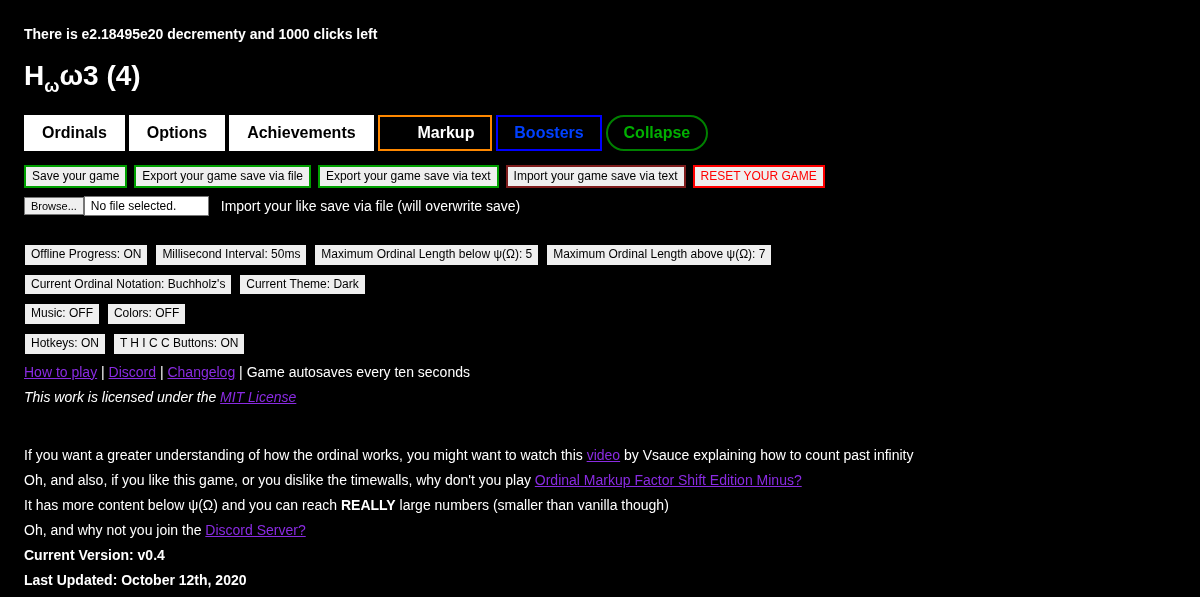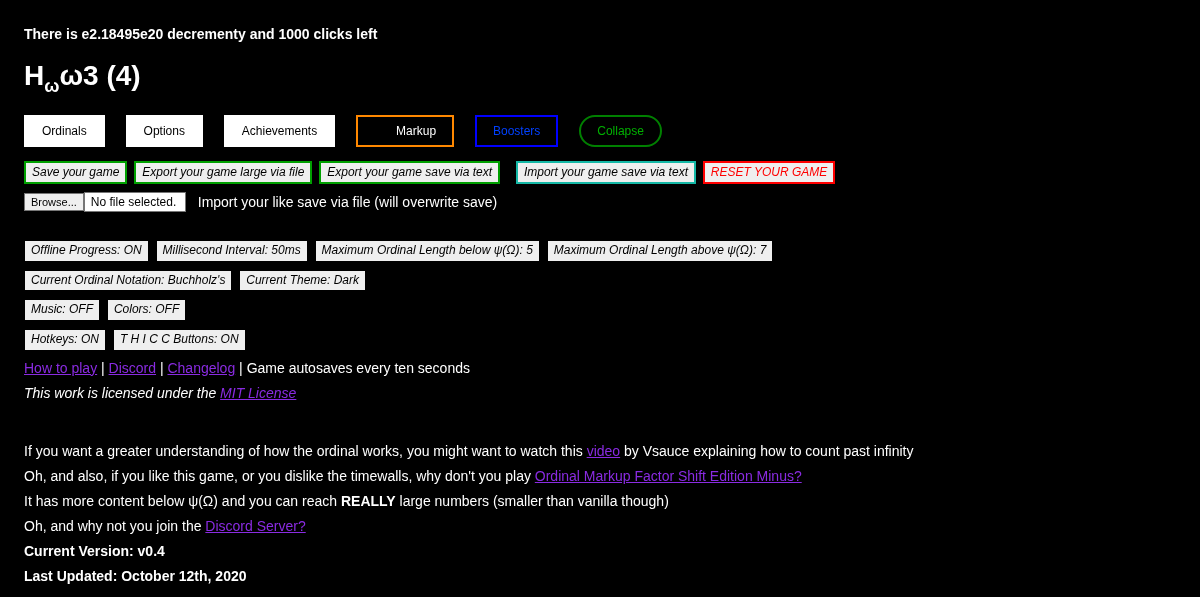--- a/index.html
+++ b/index.html
@@ -21,66 +21,65 @@
     font-size: 28px;
     font-weight: bold;
     margin: 18px 0 18px 0;
   }
   .ordinal sub { font-size: 18px; vertical-align: sub; }
   .tabs { margin-bottom: 14px; }
   .tab {
     display: inline-block;
     background: #fff;
     color: #000;
-    font-weight: normal;
-    font-size: 12px;
+    font-weight: bold;
+    font-size: 16px;
     padding: 7px 16px;
     border: 2px solid #fff;
-    margin-right: 17px;
+    margin-right: 0;
     cursor: pointer;
   }
   .tab.markup { background: #000; color: #fff; border-color: #ff8800; padding-left: 38px; }
   .tab.boosters { background: #000; color: #0040ff; border-color: #0000ff; }
   .tab.collapse { background: #000; color: #00b000; border-color: #008000; border-radius: 18px; }
   .row { margin: 8px 0; }
   .smallbtn {
     display: inline-block;
     background: #efefef;
     color: #000;
     font-size: 12px;
     padding: 2px 6px;
     border: 1px solid #000;
     margin-right: 3px;
     cursor: pointer;
     line-height: 1.3;
     vertical-align: middle;
-    font-style: italic;
   }
   .smallbtn.green { border: 2px solid #00a000; }
-  .smallbtn.blue  { border: 2px solid #14b8a6; margin-left: 9px; }
+  .smallbtn.blue  { border: 2px solid #7f1d1d; }
   .smallbtn.red   { border: 2px solid #ff0000; color: #ff0000; text-align: center; }
   .filebtn {
     display: inline-block;
     background: #efefef;
     color: #000;
     font-size: 11px;
     padding: 2px 6px;
     border: 1px solid #767676;
     margin-right: 0;
     cursor: pointer;
     vertical-align: middle;
   }
   .filebox {
     display: inline-block;
     background: #fff;
     color: #000;
     font-size: 12px;
     padding: 2px 6px;
     border: 1px solid #767676;
-    width: 102px;
+    width: 125px;
     vertical-align: middle;
     margin-right: 8px;
   }
   .filelabel {
     color: #fff;
     font-size: 14px;
     vertical-align: middle;
   }
   a.link { color: #8a2be2; text-decoration: underline; cursor: pointer; }
   .sep { color: #fff; }
@@ -100,21 +99,21 @@
   <span class="tab">Ordinals</span>
   <span class="tab">Options</span>
   <span class="tab">Achievements</span>
   <span class="tab markup">Markup</span>
   <span class="tab boosters">Boosters</span>
   <span class="tab collapse">Collapse</span>
 </div>
 
 <div class="row">
   <span class="smallbtn green">Save your game</span>
-  <span class="smallbtn green">Export your game large via file</span>
+  <span class="smallbtn green">Export your game save via file</span>
   <span class="smallbtn green">Export your game save via text</span>
   <span class="smallbtn blue">Import your game save via text</span>
   <span class="smallbtn red">RESET YOUR GAME</span>
 </div>
 
 <div class="row">
   <span class="filebtn">Browse...</span><span class="filebox">No file selected.</span>
   <span class="filelabel">Import your like save via file (will overwrite save)</span>
 </div>
 

